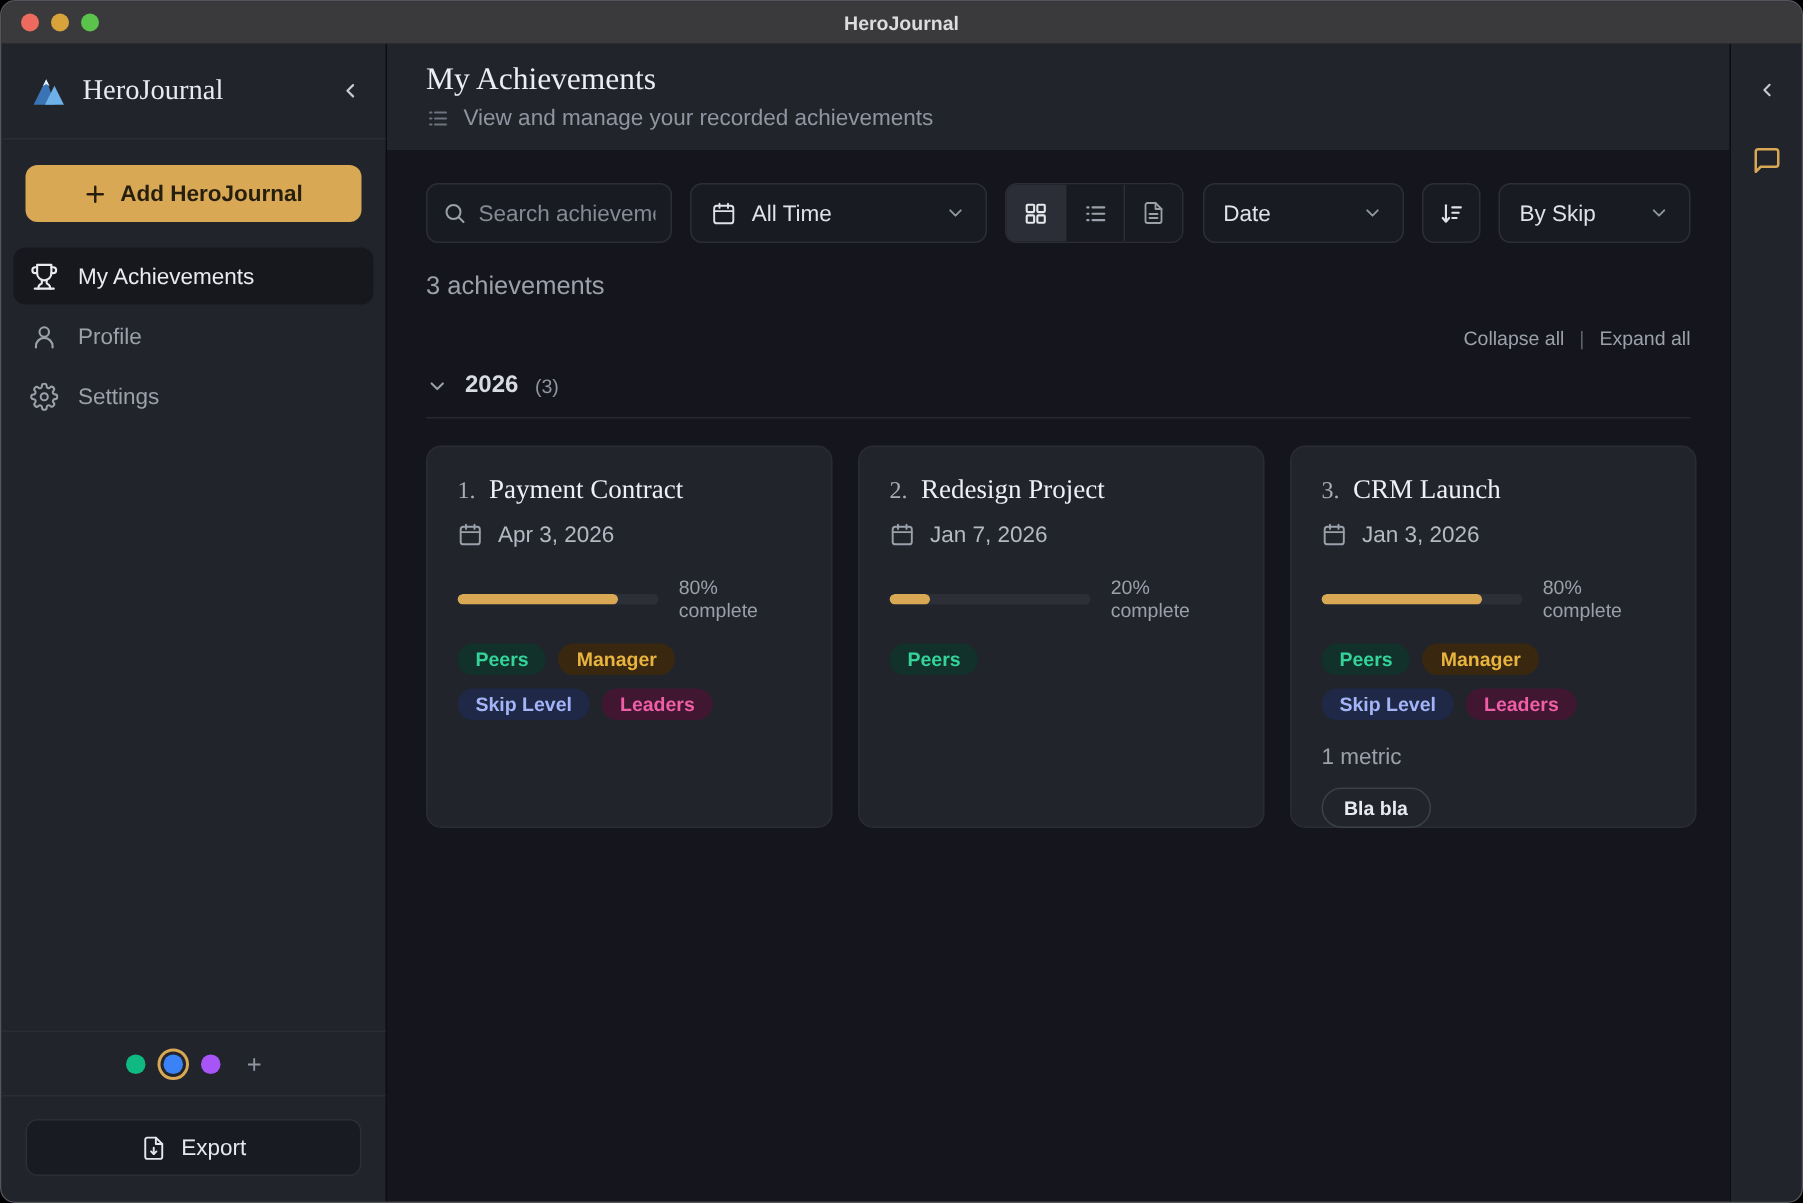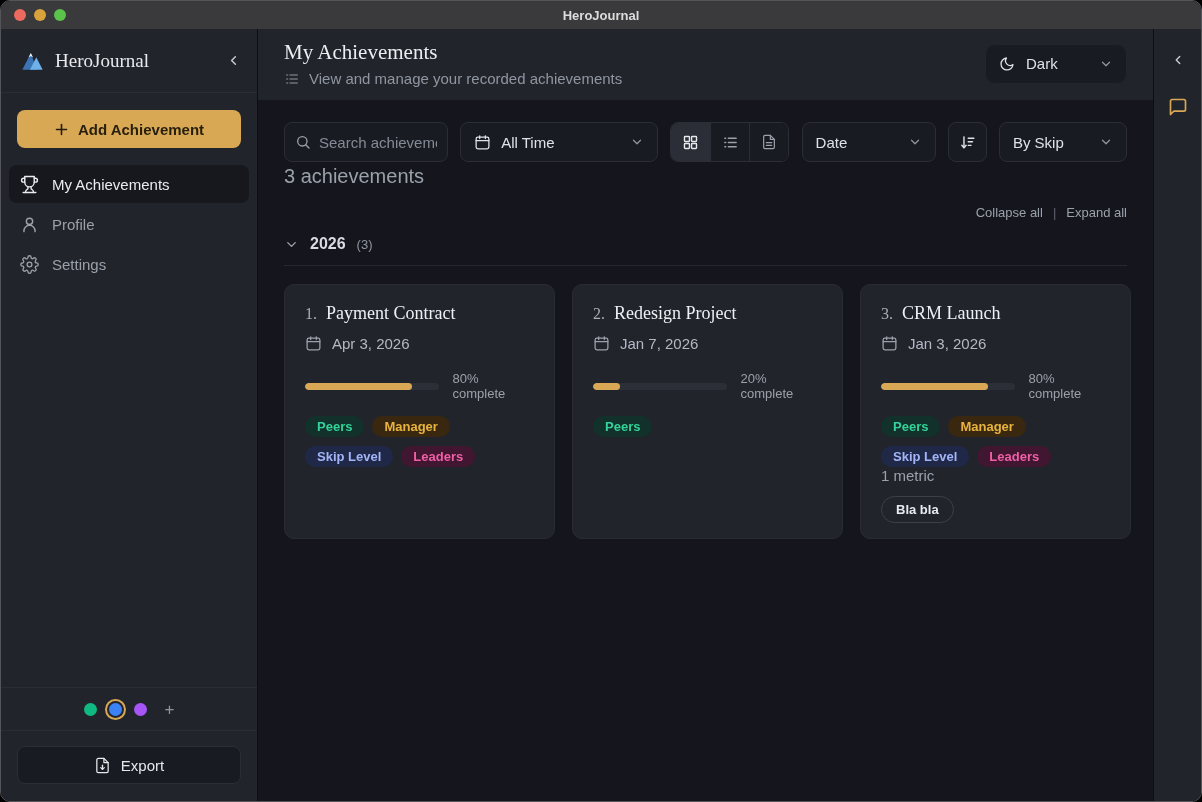--- a/index.html
+++ b/index.html
@@ -55,21 +55,21 @@
             display:flex; align-items:center; gap:10px; padding:4px 13px; color:#dfe2e7; font-size:15px; cursor:pointer; }
   .select .chev { margin-left:auto; color:#8f96a1; display:flex; }
   .select.w-time { width:198px; } .select.w-date { width:134px; } .select.w-group { width:128px; }
   .seg-group { display:flex; border:1px solid #2c2e37; border-radius:8px; overflow:hidden; height:40px; }
   .seg { width:39px; display:flex; align-items:center; justify-content:center; background:#191b22; color:#9aa1ab; cursor:pointer; }
   .seg + .seg { border-left:1px solid #2c2e37; }
   .seg.active { background:#2b2e37; color:#e6e8ec; }
   .icon-btn { width:39px; height:40px; background:#191b22; border:1px solid #2c2e37; border-radius:8px;
               display:flex; align-items:center; justify-content:center; color:#dfe2e7; cursor:pointer; }
 
-  .count-text { margin-top:3px; color:#9aa1ab; font-size:20px; }
+  .count-text { margin-top:19px; color:#9aa1ab; font-size:17px; }
   .group-controls { margin-top:17px; display:flex; justify-content:flex-end; align-items:center; gap:10px; font-size:13px; color:#9aa1ab; }
   .group-controls .link { cursor:pointer; }
   .group-controls .sep { color:#5d636d; }
 
   .year-row { margin-top:7px; display:flex; align-items:center; gap:11px; padding:8px 0 12px; border-bottom:1px solid #262831; cursor:pointer; }
   .year-label { font-size:16px; font-weight:700; color:#d8dbe1; }
   .year-count { font-size:13px; color:#8f96a1; }
   .year-row .chev { color:#9aa1ab; display:flex; }
 
   .cards { margin-top:18px; display:flex; gap:17px; }
@@ -82,21 +82,21 @@
   .progress-row { margin-top:19px; display:flex; align-items:center; gap:14px; }
   .progress-track { width:135px; height:7px; border-radius:4px; background:#2c2f38; overflow:hidden; }
   .progress-fill { height:100%; border-radius:4px; background:#d9a855; }
   .progress-label { font-size:13px; color:#9aa1ab; }
   .tags { margin-top:15px; display:flex; flex-wrap:wrap; gap:9px 8px; }
   .pill { padding:3px 12px; border-radius:999px; font-size:13px; font-weight:700; cursor:default; }
   .pill.peers { color:#34d399; background:#11312a; }
   .pill.manager { color:#e8b43f; background:#39280f; }
   .pill.skiplevel { color:#a3b5f8; background:#1f2947; }
   .pill.leaders { color:#ef5fa7; background:#411631; }
-  .metric-text { color:#9aa1ab; font-size:15px; }
+  .metric-text { margin-top:16px; color:#9aa1ab; font-size:15px; }
   .metric-badge { margin-top:12px; display:inline-flex; padding:5px 14px; border:1px solid #3c404a; border-radius:999px;
                   color:#e8eaee; font-size:13px; font-weight:700; }
 
   
   .right-strip { width:48px; flex:none; background:#22242b; border-left:1px solid #0d0e12;
                  display:flex; flex-direction:column; align-items:center; padding-top:24px; gap:30px; }
   .strip-collapse { color:#c6cad1; cursor:pointer; display:flex; }
   .strip-chat { color:#d9a855; cursor:pointer; display:flex; }
   svg { display:block; }
 </style>
@@ -135,21 +135,21 @@
         </span>
       </div>
 
       <button class="add-btn">
         <span>
           <svg width="15" height="15" viewBox="0 0 24 24" fill="none" stroke="currentColor" stroke-width="2.6" stroke-linecap="round">
               <line x1="12" y1="4" x2="12" y2="20"></line>
               <line x1="4" y1="12" x2="20" y2="12"></line>
             </svg>
         </span>
-        <span>Add Achievement</span>
+        <span>Add HeroJournal</span>
       </button>
 
       <nav class="nav">
         <div class="nav-item active">
           <span>
             <svg width="19" height="19" viewBox="0 0 24 24" fill="none" stroke="currentColor" stroke-width="1.8" stroke-linecap="round" stroke-linejoin="round">
                 <path d="M6 9H4.5a2.5 2.5 0 0 1 0-5H6"></path>
                 <path d="M18 9h1.5a2.5 2.5 0 0 0 0-5H18"></path>
                 <path d="M4 22h16"></path>
                 <path d="M10 14.66V17c0 .55-.47.98-.97 1.21C7.85 18.75 7 20.24 7 22"></path>
@@ -214,33 +214,20 @@
                   <line x1="9" y1="6" x2="20" y2="6"></line>
                   <line x1="4" y1="12" x2="5.5" y2="12"></line>
                   <line x1="9" y1="12" x2="20" y2="12"></line>
                   <line x1="4" y1="18" x2="5.5" y2="18"></line>
                   <line x1="9" y1="18" x2="20" y2="18"></line>
                 </svg>
             </span>
             <span>View and manage your recorded achievements</span>
           </div>
         </div>
-        <button class="theme-btn">
-          <span>
-            <svg width="16" height="16" viewBox="0 0 24 24" fill="none" stroke="currentColor" stroke-width="1.9" stroke-linecap="round" stroke-linejoin="round">
-                <path d="M21 12.79A9 9 0 1 1 11.21 3 7 7 0 0 0 21 12.79z"></path>
-              </svg>
-          </span>
-          <span>Dark</span>
-          <span class="chev">
-            <svg width="14" height="14" viewBox="0 0 24 24" fill="none" stroke="currentColor" stroke-width="2.2" stroke-linecap="round" stroke-linejoin="round">
-                <polyline points="6 9 12 15 18 9"></polyline>
-              </svg>
-          </span>
-        </button>
       </div>
 
       <div class="content">
 
         <div class="toolbar">
           <div class="search-box">
             <span>
               <svg width="16" height="16" viewBox="0 0 24 24" fill="none" stroke="currentColor" stroke-width="2" stroke-linecap="round">
                   <circle cx="11" cy="11" r="7"></circle>
                   <line x1="16.5" y1="16.5" x2="21" y2="21"></line>

